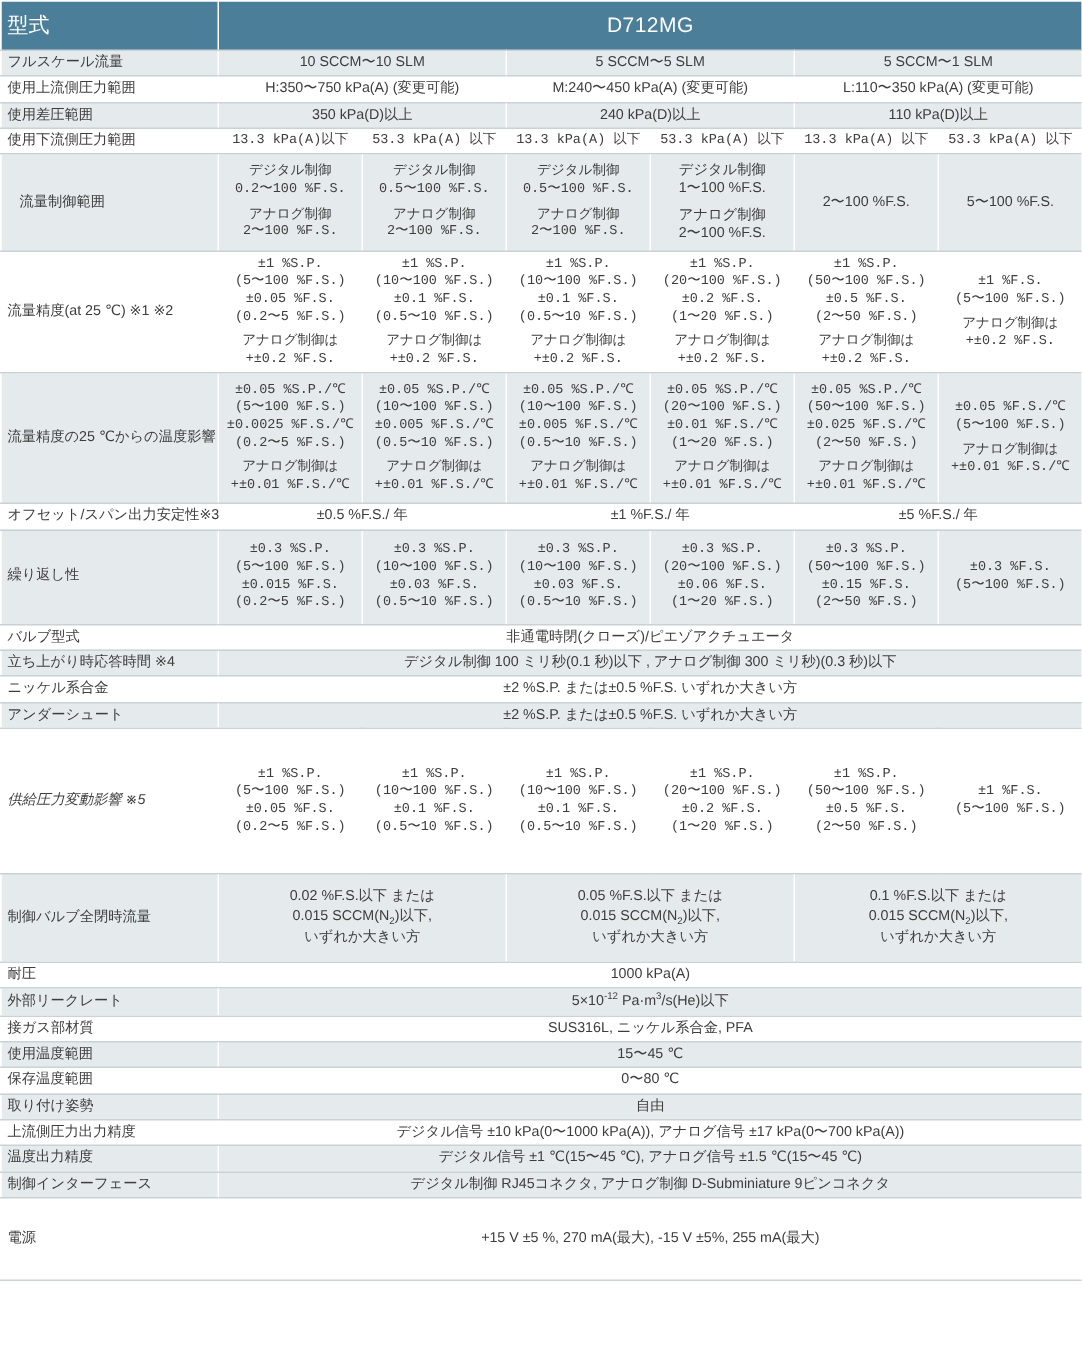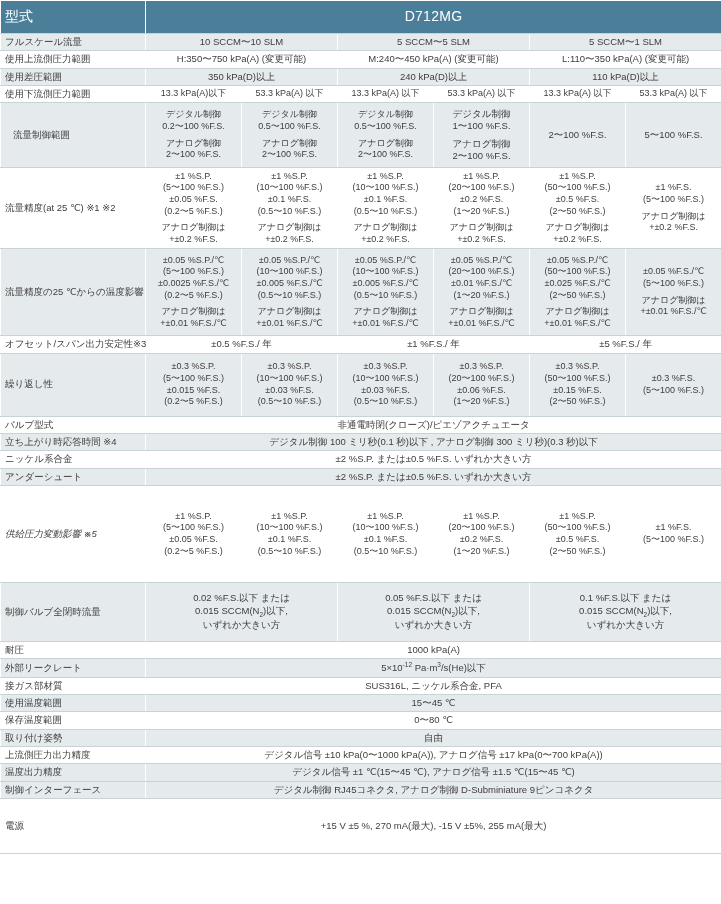--- a/index.html
+++ b/index.html
@@ -50,21 +50,21 @@
     font-size: 9.5px;
     color: #3d3d3d;
     white-space: nowrap;
   }
   
   .cell {
     text-align: center;
     font-size: 9.5px;
     color: #3d3d3d;
   }
-  .cell.small { font-size: 9px; }
+  .cell.small { font-size: 9px; font-family: Liberation Mono, monospace; }
   
   tr.odd  > td { background: #ffffff; }
   tr.even > td { background: #e5eaed; }
   
   .sep-left { border-left: 1px solid #c9d2d7; }
   .vline    { border-left: 1px solid #c9d2d7; }
   .multi { line-height: 1.3; }
   .gap { display: block; height: 5px; }
   sup { font-size: 6.5px; vertical-align: super; }
   sub { font-size: 6.5px; vertical-align: sub; }

